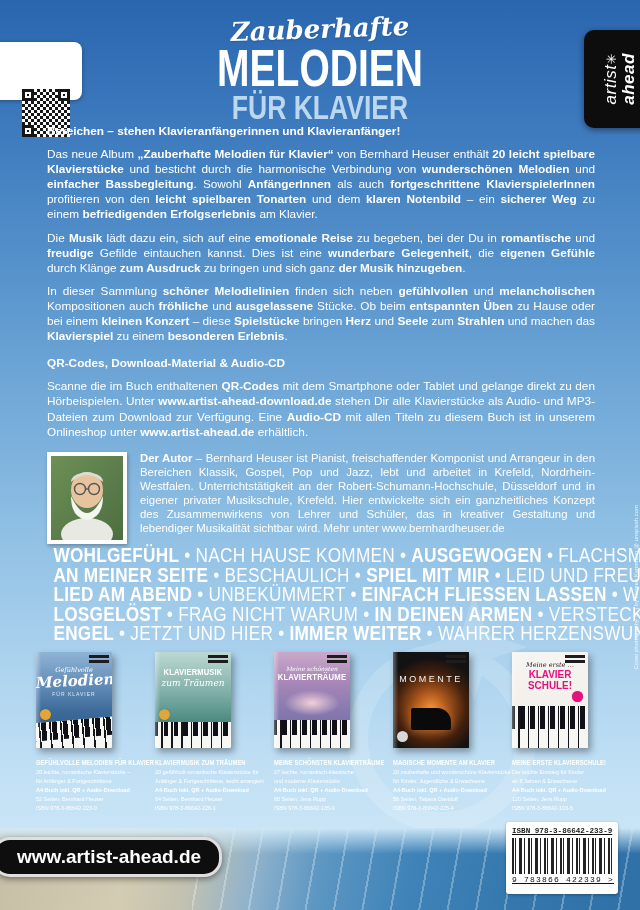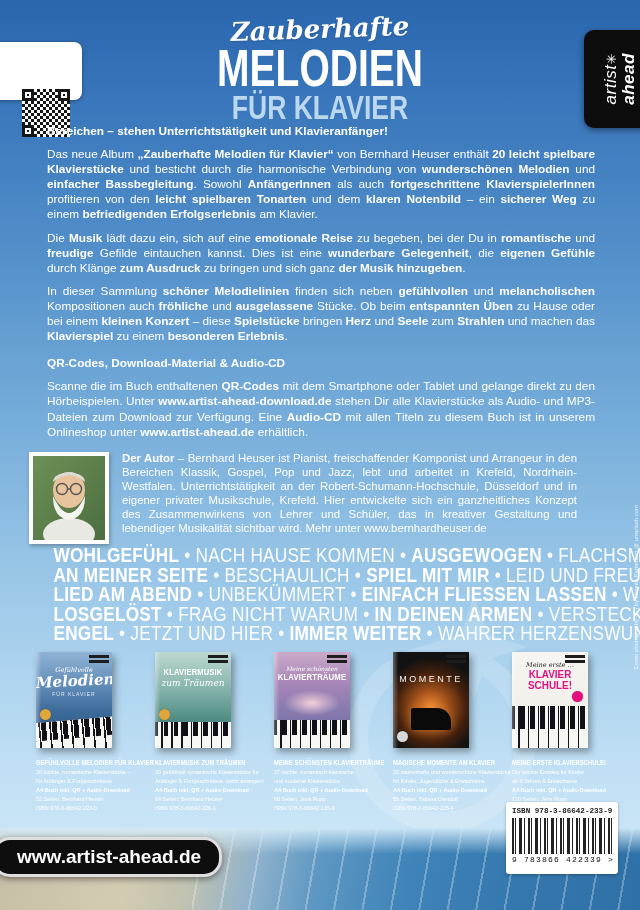--- a/index.html
+++ b/index.html
@@ -26,21 +26,21 @@
   .t-script{position:absolute;top:14px;left:0;right:0;text-align:center;font-family:"DejaVu Serif",serif;font-style:italic;font-weight:700;font-size:26px;transform:rotate(-2deg);text-shadow:0 1px 2px rgba(0,0,0,.15);}
   .t-main{position:absolute;top:38px;left:0;right:0;text-align:center;font-size:52px;font-weight:700;letter-spacing:0px;transform:scaleX(.75);}
   .t-sub{position:absolute;top:88px;left:0;right:0;text-align:center;font-size:34px;font-weight:700;color:#bcd8ee;transform:scaleX(.78);}
 
   
   .copy{position:absolute;left:47px;top:124px;width:548px;font-size:11.8px;line-height:15.1px;text-align:justify;}
   .copy p{margin:0 0 8px 0;}
   .copy .hd{font-weight:700;margin-top:12px;}
 
   
-  .author{position:absolute;left:29px;top:452px;width:548px;display:flex;}
+  .author{position:absolute;left:47px;top:452px;width:548px;display:flex;}
   .a-photo{flex:0 0 auto;width:72px;height:84px;border:4px solid #fff;box-shadow:1px 2px 4px rgba(0,0,0,.3);margin-right:13px;background:#5d7f4d;}
   .a-text{flex:1;font-size:11.4px;line-height:13.9px;text-align:justify;}
 
   
   .tracks{position:absolute;left:10px;right:10px;top:546px;text-align:center;}
   .track-line{display:block;white-space:nowrap;transform:scaleX(.86);transform-origin:50% 50%;font-size:20px;line-height:19.5px;letter-spacing:.3px;color:#fff;}
   .track-line span{font-weight:400;opacity:.96;}
   .track-line span.b{font-weight:700;opacity:1;}
 
   
@@ -99,21 +99,21 @@
   .beach{position:absolute;left:0;right:0;bottom:0;height:82px;
     background:linear-gradient(100deg,#c6bfa6 0%,#d3ccb2 20%,#c2c2b0 30%,#8fb2cc 40%,#5d97c2 50%,#3f83b8 64%,#3578ad 80%,#2f70a6 100%);}
   .beach::before{content:"";position:absolute;top:0;bottom:0;left:30%;right:0;opacity:.4;
     background:repeating-linear-gradient(100deg,transparent 0 13px,rgba(255,255,255,.7) 13px 15px,transparent 15px 28px);}
   .beach::after{content:"";position:absolute;left:0;right:0;top:0;height:26px;background:linear-gradient(180deg,rgba(210,234,248,.95),rgba(210,234,248,0));}
 
   
   .url{position:absolute;left:-8px;bottom:33px;height:34px;padding:0 18px 0 22px;background:#0e0e0e;border:3px solid #dfdfdf;border-radius:18px;display:flex;align-items:center;font-size:19px;font-weight:700;color:#fff;box-shadow:0 2px 6px rgba(0,0,0,.45);}
 
   
-  .bc{position:absolute;left:506px;top:802px;width:112px;height:72px;background:#fff;border-radius:3px;padding:5px 6px 3px;box-sizing:border-box;color:#111;box-shadow:0 1px 3px rgba(0,0,0,.3);}
+  .bc{position:absolute;left:506px;top:822px;width:112px;height:72px;background:#fff;border-radius:3px;padding:5px 6px 3px;box-sizing:border-box;color:#111;box-shadow:0 1px 3px rgba(0,0,0,.3);text-decoration:underline;}
   .bc-isbn{font-family:"Liberation Mono",monospace;font-size:7.6px;font-weight:700;text-align:center;letter-spacing:0px;color:#222;white-space:nowrap;}
   .bars{height:36px;margin-top:3px;background:repeating-linear-gradient(90deg,#222 0 2px,transparent 2px 3px,#222 3px 4px,transparent 4px 7px,#222 7px 10px,transparent 10px 12px,#222 12px 13px,transparent 13px 16px);}
   .bc-digits{font-family:"Liberation Mono",monospace;font-size:8px;text-align:center;letter-spacing:1.2px;margin-top:1px;white-space:nowrap;}
 </style>
 </head>
 <body>
 
 <div class="page">
 
   <div class="qr-plate">
@@ -129,21 +129,21 @@
       <span class="w1">artist</span><span class="aa-star">✳</span><br>
       <span class="w2">ahead</span>
     </div>
   </div>
 
   <div class="t-script">Zauberhafte</div>
   <div class="t-main">MELODIEN</div>
   <div class="t-sub">FÜR KLAVIER</div>
 
   <div class="copy">
-    <p class="b"><span class="b">Bereichen</span><span> – stehen </span><span class="b">Unterrichtstätigkeit</span><span> und </span><span class="b">Klavieranfänger!</span></p>
+    <p class="b"><span class="b">Bereichen</span><span> – stehen </span><span class="b">Klavieranfängerinnen</span><span> und </span><span class="b">Klavieranfänger!</span></p>
     <p><span>Das neue Album </span><span class="b">„Zauberhafte Melodien für Klavier“</span><span> von Bernhard Heuser enthält </span><span class="b">20 leicht spielbare Klavierstücke</span><span> und besticht durch die harmonische Verbindung von </span><span class="b">wunderschönen Melodien</span><span> und </span><span class="b">einfacher Bassbegleitung</span><span>. Sowohl </span><span class="b">AnfängerInnen</span><span> als auch </span><span class="b">fortgeschrittene KlavierspielerInnen</span><span> profitieren von den </span><span class="b">leicht spielbaren Tonarten</span><span> und dem </span><span class="b">klaren Notenbild</span><span> – ein </span><span class="b">sicherer Weg</span><span> zu einem </span><span class="b">befriedigenden Erfolgserlebnis</span><span> am Klavier.</span></p>
     <p><span>Die </span><span class="b">Musik</span><span> lädt dazu ein, sich auf eine </span><span class="b">emotionale Reise</span><span> zu begeben, bei der Du in </span><span class="b">romantische</span><span> und </span><span class="b">freudige</span><span> Gefilde eintauchen kannst. Dies ist eine </span><span class="b">wunderbare Gelegenheit</span><span>, die </span><span class="b">eigenen Gefühle</span><span> durch Klänge </span><span class="b">zum Ausdruck</span><span> zu bringen und sich ganz </span><span class="b">der Musik hinzugeben</span><span>.</span></p>
     <p><span>In dieser Sammlung </span><span class="b">schöner Melodielinien</span><span> finden sich neben </span><span class="b">gefühlvollen</span><span> und </span><span class="b">melancholischen</span><span> Kompositionen auch </span><span class="b">fröhliche</span><span> und </span><span class="b">ausgelassene</span><span> Stücke. Ob beim </span><span class="b">entspannten Üben</span><span> zu Hause oder bei einem </span><span class="b">kleinen Konzert</span><span> – diese </span><span class="b">Spielstücke</span><span> bringen </span><span class="b">Herz</span><span> und </span><span class="b">Seele</span><span> zum </span><span class="b">Strahlen</span><span> und machen das </span><span class="b">Klavierspiel</span><span> zu einem </span><span class="b">besonderen Erlebnis</span><span>.</span></p>
     <p class="hd">QR-Codes, Download-Material &amp; Audio-CD</p>
     <p><span>Scanne die im Buch enthaltenen </span><span class="b">QR-Codes</span><span> mit dem Smartphone oder Tablet und gelange direkt zu den Hörbeispielen. Unter </span><span class="b">www.artist-ahead-download.de</span><span> stehen Dir alle Klavierstücke als Audio- und MP3-Dateien zum Download zur Verfügung. Eine </span><span class="b">Audio-CD</span><span> mit allen Titeln zu diesem Buch ist in unserem Onlineshop unter </span><span class="b">www.artist-ahead.de</span><span> erhältlich.</span></p>
   </div>
 
   <div class="author">
     <div class="a-photo">
       <svg width="72" height="84" viewBox="0 0 72 84">

